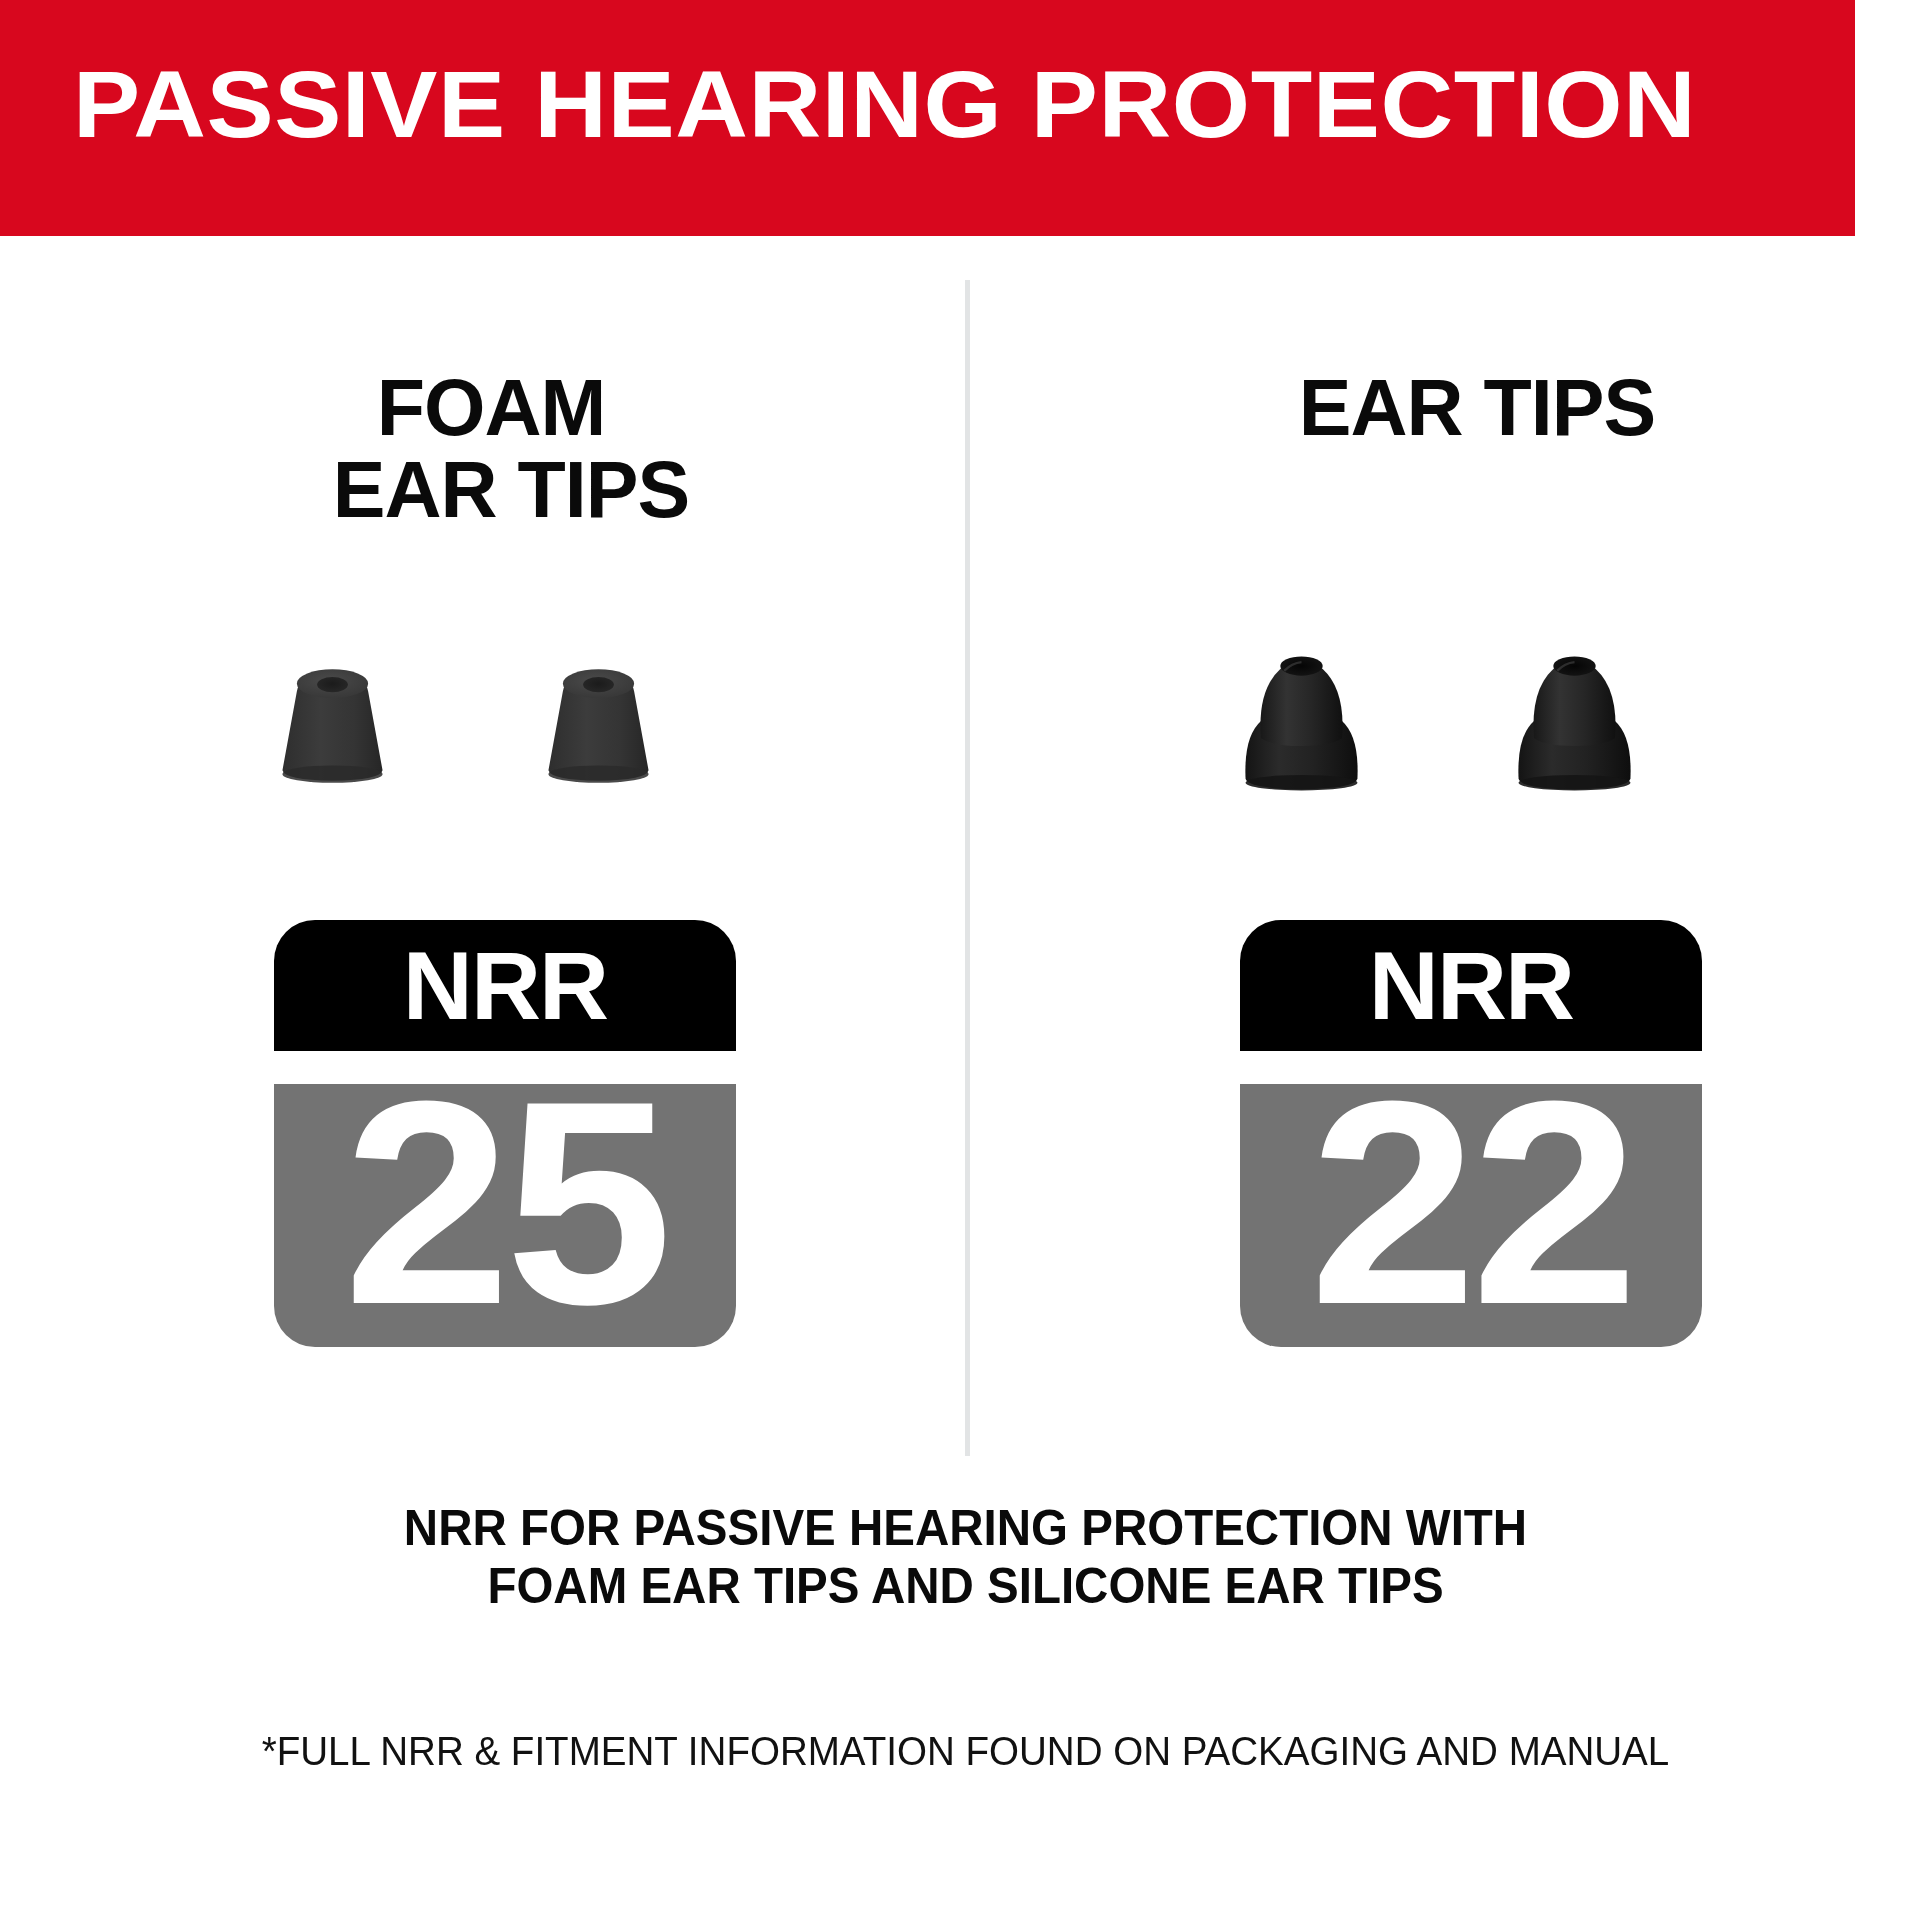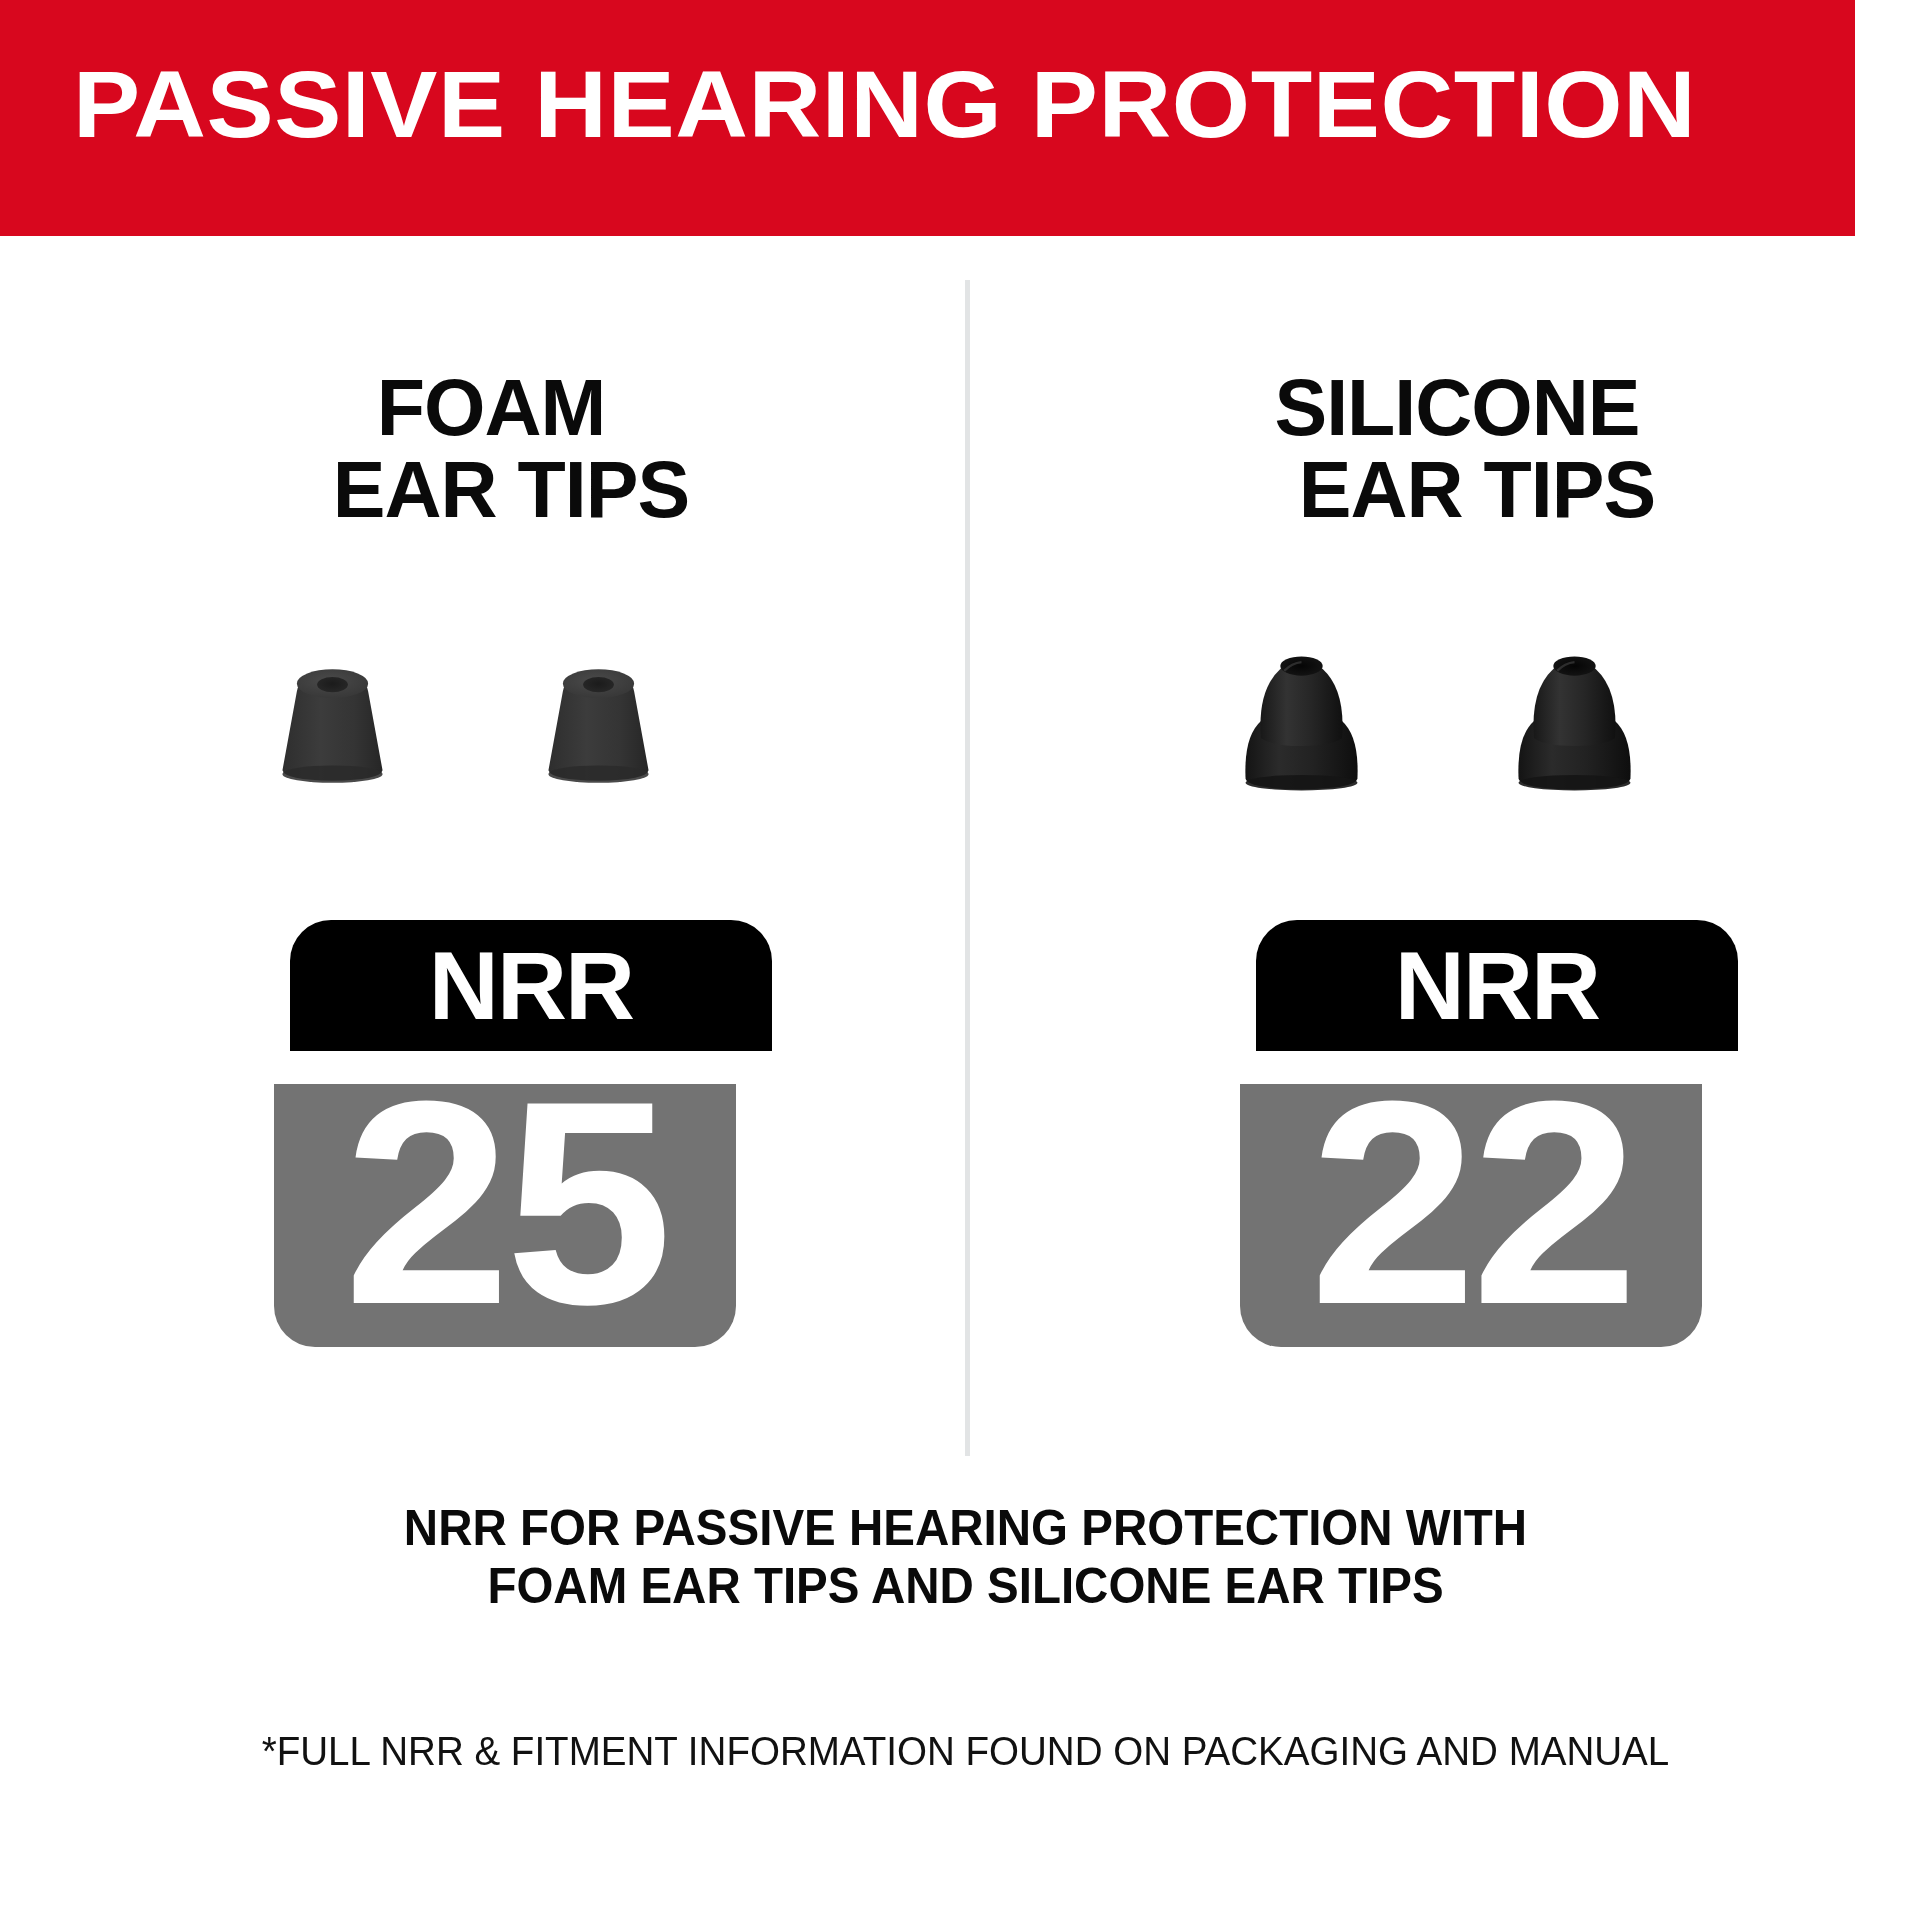--- a/index.html
+++ b/index.html
@@ -104,27 +104,26 @@
   
   .badge {
     position: absolute;
     top: 684px;
     left: 274px;
     width: 462px;
     height: 427px;
   }
   .badge-top {
     position: absolute;
-    left: 16px;
+    left: 0;
     top: 0;
     width: 462px;
     height: 131px;
     background: #000000;
     border-radius: 41px 41px 0 0;
-    padding-left: 20px;
   }
   .badge-bottom {
     position: absolute;
     left: 0;
     top: 164px;
     width: 462px;
     height: 263px;
     background: #737373;
     border-radius: 0 0 41px 41px;
   }
@@ -263,21 +262,20 @@
       </div>
       <div class="badge-bottom">
         <div class="badge-value">25</div>
       </div>
     </div>
   </div>
 
   <div class="panel panel-right">
 
     <div class="panel-title">
-      <span>SILICONE</span>
       <span class="l2">EAR TIPS</span>
     </div>
 
     <div class="tips-row">
       <div class="tip-wrap tip-sa">
         <svg width="135" height="169" viewBox="0 0 140 175">
           <defs>
             <linearGradient id="silLowA" x1="0" y1="0" x2="1" y2="0">
               <stop offset="0%" stop-color="#141414"></stop>
               <stop offset="30%" stop-color="#2b2b2b"></stop>

